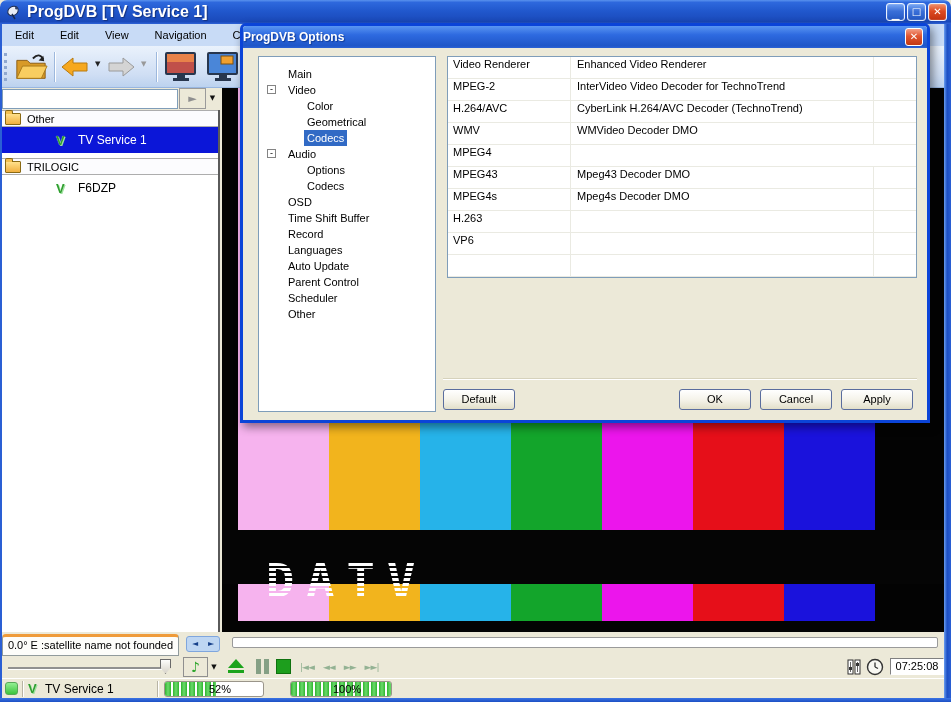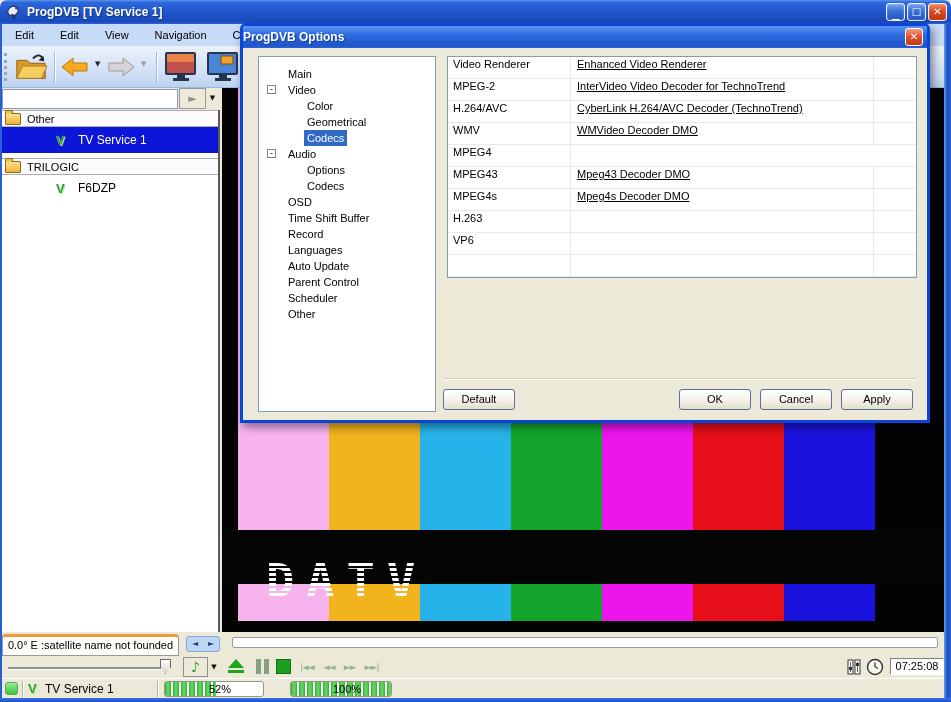--- a/index.html
+++ b/index.html
@@ -7,21 +7,21 @@
   body { font-family:"Liberation Sans", sans-serif; font-size:11px; color:#000; }
   #screen { position:relative; width:951px; height:702px; background:#ece9d8; overflow:hidden; }
   .abs { position:absolute; }
   .g { font-family:"DejaVu Sans", sans-serif; }
 
   
   .titlebar { left:0; top:0; width:951px; height:24px;
     background:linear-gradient(180deg,#5a92ee 0%,#2e68dd 10%,#2158cd 45%,#1a49ba 90%,#2e63d8 100%);
     border-radius:7px 7px 0 0; }
   .app-icon { left:6px; top:4px; width:16px; height:16px; }
-  .title-text { left:27px; top:0; height:24px; line-height:24px; color:#fff; font-weight:bold; font-size:12px;
+  .title-text { left:27px; top:0; height:24px; line-height:24px; color:#fff; font-weight:bold; font-size:16px;
     text-shadow:1px 1px 1px #12307e; }
   .winbtn { top:3px; width:19px; height:18px; border:1px solid #eaf2ff; border-radius:3px;
     color:#fff; text-align:center; line-height:16px; font-size:10px; font-weight:bold;
     background:linear-gradient(180deg,#7aa8f4,#3a6fd8 45%,#2458c4); box-shadow:inset 0 0 1px #fff; }
   .winbtn.close { background:linear-gradient(180deg,#f0926e,#dd4a20 45%,#c23310); }
   #btn-min span { position:relative; top:3px; }
 
   .menubar { left:0; top:24px; width:944px; height:22px; background:#c8dbf6;
     display:flex; align-items:center; padding-left:2px; }
   .menu-item { padding:0 13px; line-height:22px; }
@@ -83,21 +83,21 @@
   .tree-row { position:relative; height:16px; line-height:16px; white-space:nowrap; }
   .tree-lbl { position:absolute; left:29px; }
   .depth1 .tree-lbl { left:48px; }
   .tree-lbl.sel { background:#316ac5; color:#fff; padding:0 3px; left:45px; }
   .expand { position:absolute; left:8px; top:3px; width:9px; height:9px; background:#fff; border:1px solid #848484;
     font-size:9px; line-height:7px; text-align:center; color:#000; }
   .dlg-table { position:absolute; left:204px; top:30px; width:470px; height:222px; background:#fff;
     border:1px solid #7f9db9; overflow:hidden; }
   .t-row { display:flex; height:22px; border-bottom:1px solid #eaeae2; line-height:15px; }
   .t-c1 { width:123px; padding-left:5px; border-right:1px solid #eaeae2; overflow:hidden; white-space:nowrap; }
-  .t-c2 { flex:1; padding-left:6px; border-right:1px solid #eaeae2; overflow:hidden; white-space:nowrap;text-decoration:underline; }
+  .t-c2 { flex:1; padding-left:6px; border-right:1px solid #eaeae2; overflow:hidden; white-space:nowrap; }
   .t-c3 { width:42px; }
   .dlg-sep { position:absolute; left:200px; top:352px; width:474px; height:2px;
     border-top:1px solid #d6d2bc; border-bottom:1px solid #fff; }
   .xp-btn { position:absolute; top:363px; width:72px; height:21px; border:1px solid #5a6d9e; border-radius:3px;
     background:linear-gradient(180deg,#ffffff,#f4f2e8 55%,#e2dfc9); font-size:11px; text-align:center; line-height:19px; }
 
   
   .tabrow { left:0; top:632px; width:944px; height:24px; background:#ece9d8; }
   .sat-tab { position:absolute; left:2px; top:2px; width:177px; height:22px; background:#fdfdfa;
     border:1px solid #919b9c; border-top:3px solid #ef9b3a; border-radius:4px 4px 0 0;

